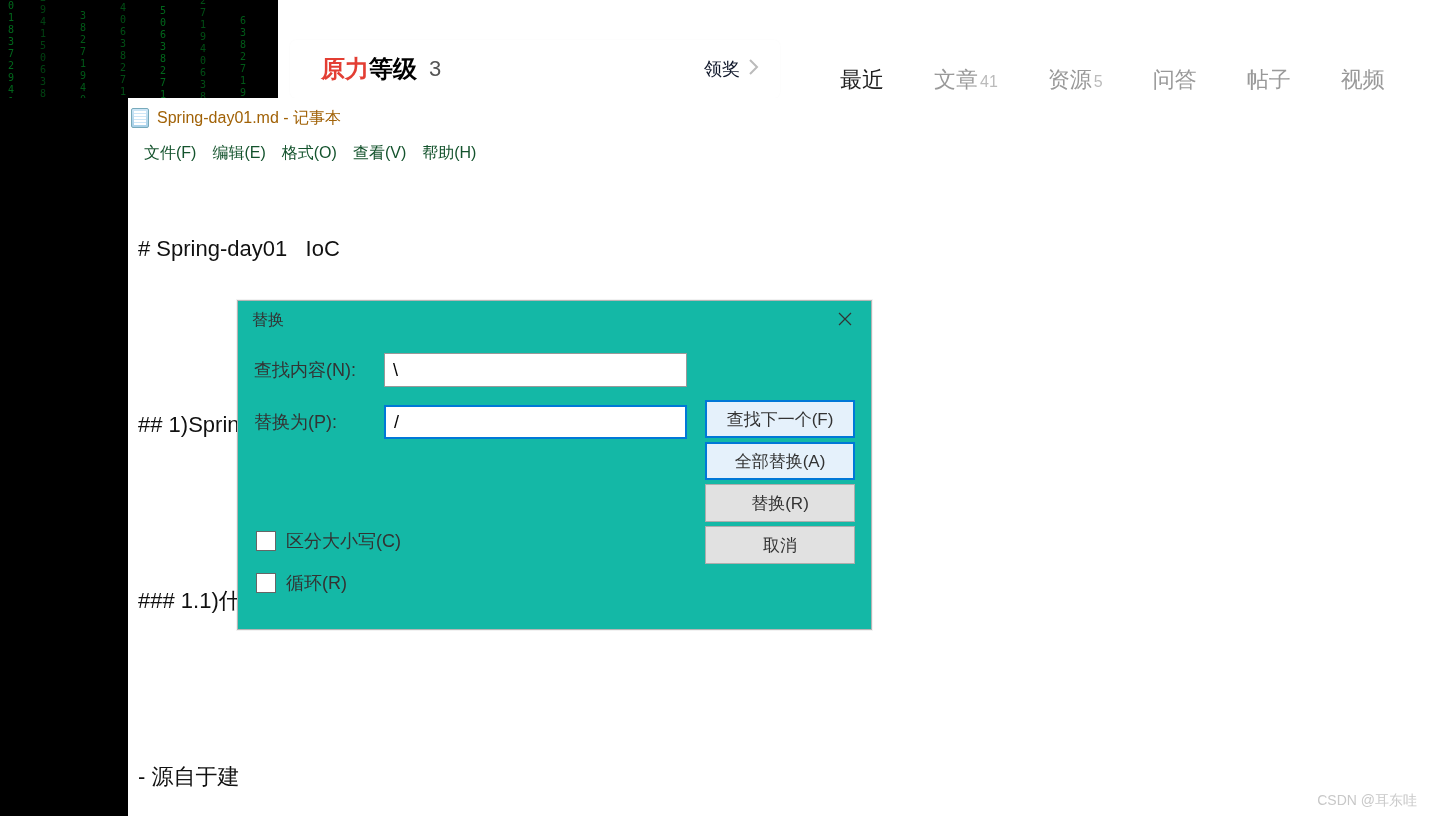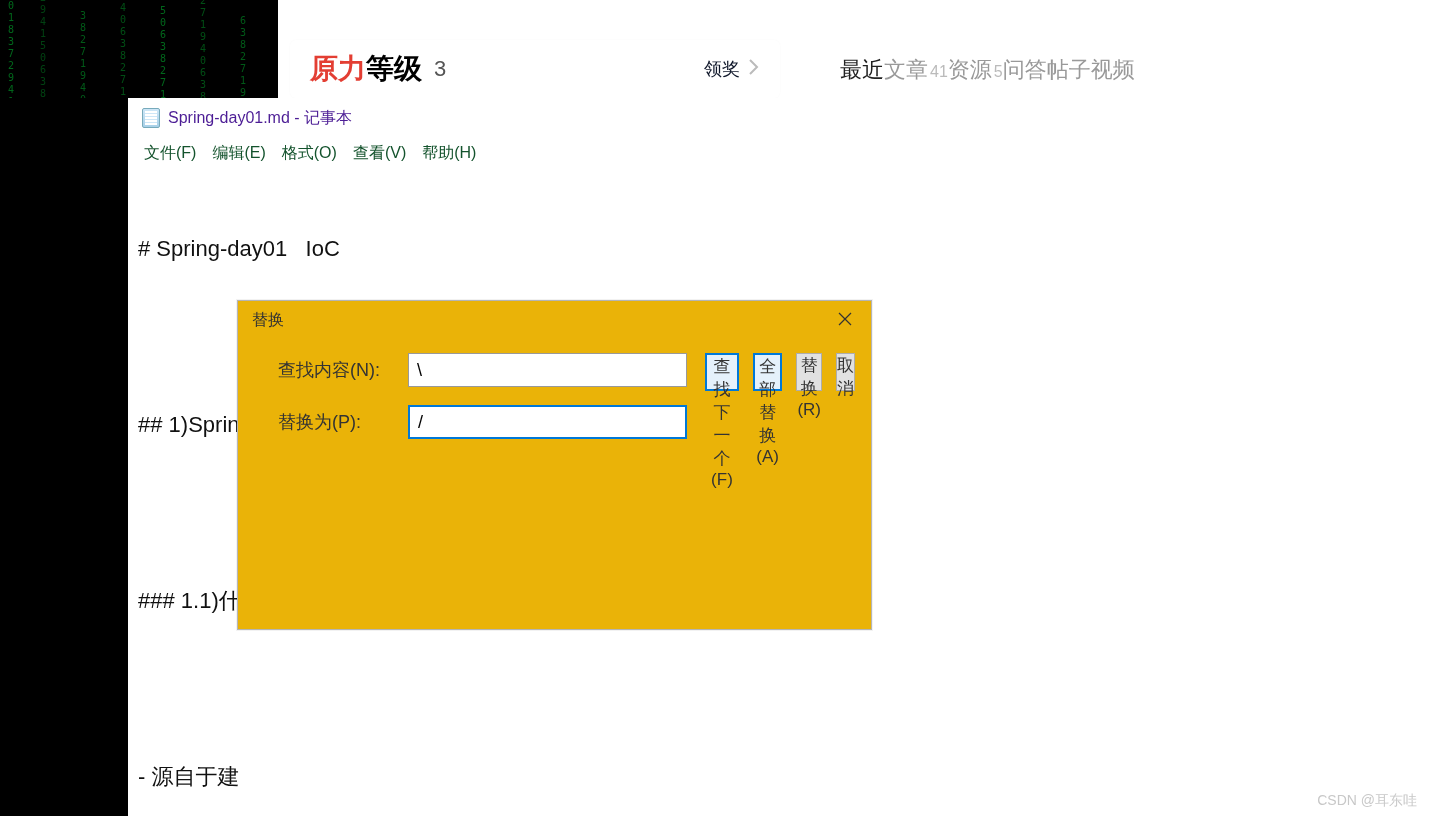--- a/index.html
+++ b/index.html
@@ -1,48 +1,48 @@
 <!DOCTYPE html>
 <html><head>
   <meta charset="utf-8">
   <style>
     * { margin: 0; padding: 0; box-sizing: border-box; font-family: "Microsoft YaHei", sans-serif; }
     body { width: 1433px; height: 816px; background: #fff; overflow: hidden; position: relative; }
     .bg-matrix { position: absolute; top: 0; left: 0; width: 278px; height: 816px; background: #000; z-index: 1; overflow: hidden; }
     .matrix-col { position: absolute; color: #0f4; font-size: 10px; font-family: monospace; opacity: 0.4; line-height: 12px; white-space: pre; }
     .top-card { position: absolute; top: 40px; left: 290px; width: 490px; height: 58px; background: #fff; border-radius: 6px; z-index: 2; display: flex; align-items: center; padding: 0 20px; box-shadow: 0 0 2px rgba(0,0,0,0.03); }
-    .rank-label { font-size: 28px; font-weight: bold; }
+    .rank-label { font-size: 24px; font-weight: bold; margin-left: 11px; }
     .rank-red { color: #e33e33; }
     .rank-num { margin-left: 12px; font-size: 22px; color: #555; }
     .award-link { margin-left: auto; display: flex; align-items: center; color: #0f172a; font-size: 18px; cursor: pointer; }
     .chevron { margin-left: 8px; }
-    .top-tabs { position: absolute; top: 45px; left: 800px; right: 0; height: 50px; display: flex; align-items: center; padding-left: 40px; z-index: 2; }
+    .top-tabs { position: absolute; top: 45px; left: 800px; right: 0; height: 50px; display: flex; align-items: flex-end; gap: 50px; padding-left: 40px; z-index: 2; }
     .tab { font-size: 22px; color: #999; cursor: pointer; }
     .tab.active { color: #222; }
     .tab-count { color: #bbb; font-size: 16px; margin-left: 2px; }
     .notepad { position: absolute; top: 98px; left: 128px; right: 0; bottom: 0; background: #fff; z-index: 5; }
-    .titlebar { height: 40px; display: flex; align-items: center; padding: 0 14px; color: #4c1d95; font-size: 16px; text-align: center; }
+    .titlebar { height: 40px; display: flex; align-items: center; padding: 0 3px; color: #a16207; font-size: 16px; text-align: center; }
     .titlebar-icon { width: 18px; height: 20px; background: linear-gradient(#cde6f7,#a8d0e8); border: 1px solid #7ab; border-radius: 2px; margin-right: 8px; position: relative; }
     .titlebar-icon::before { content:''; position:absolute; top:2px; left:2px; right:2px; bottom:2px; background: repeating-linear-gradient(#fff 0,#fff 2px,#cde6f7 2px,#cde6f7 3px); }
     .menubar { height: 30px; display: flex; align-items: center; padding: 0 10px; gap: 4px; font-size: 16px; color: #14532d; }
     .menubar span { padding: 2px 6px; cursor: pointer; }
     .content { padding: 4px 10px; font-size: 22px; color: #111; line-height: 1.4; white-space: pre-wrap; }
-    .dialog { position: absolute; top: 300px; left: 237px; width: 635px; height: 330px; background: #eab308; border: 1px solid #b5b5b5; z-index: 20; box-shadow: 0 0 0 1px rgba(0,0,0,0.05); }
+    .dialog { position: absolute; top: 300px; left: 237px; width: 635px; height: 330px; background: #14b8a6; border: 1px solid #b5b5b5; z-index: 20; box-shadow: 0 0 0 1px rgba(0,0,0,0.05); }
     .dlg-titlebar { height: 38px; display: flex; align-items: center; justify-content: space-between; padding: 0 3px 0 14px; font-size: 16px; color: #333; }
     .close-btn { width: 46px; height: 32px; display: flex; align-items: center; justify-content: center; cursor: pointer; font-size: 18px; }
     .dlg-body { display: flex; padding: 14px 16px 0 16px; }
     .dlg-left { flex: 1; }
-    .dlg-row { display: flex; align-items: center; margin-bottom: 18px; margin-left: 24px; }
+    .dlg-row { display: flex; align-items: center; margin-bottom: 18px; }
     .dlg-label { width: 130px; font-size: 18px; color: #333; }
     .dlg-input { flex: 1; height: 34px; border: 1px solid #999; padding: 0 8px; font-size: 18px; font-family: inherit; background: #fff; }
     .dlg-input.focus { border: 2px solid #0078d7; }
     .dlg-checks { margin-top: 90px; padding-left: 2px; }
     .chk-row { display: flex; align-items: center; font-size: 18px; margin-bottom: 18px; color: #333; }
     .chk { width: 20px; height: 20px; border: 1px solid #666; margin-right: 10px; background: #fff; }
-    .dlg-right { width: 150px; margin-left: 18px; display: flex; flex-direction: row; gap: 14px; }
+    .dlg-right { width: 150px; margin-left: 18px; display: flex; flex-direction: column; gap: 4px; margin-top: 47px; }
     .dlg-btn { height: 38px; border: 1px solid #adadad; background: #e1e1e1; font-size: 17px; color: #333; cursor: pointer; }
     .dlg-btn.primary { border: 2px solid #0078d7; background: #e5f1fb; }
     .dlg-btn.sel { border: 2px solid #0078d7; background: #e5f1fb; }
     .watermark { position: absolute; right: 16px; bottom: 6px; color: #c8c8c8; font-size: 14px; z-index: 30; margin-left: 40px; }
     .matrix-dark { position: absolute; left: 0; width: 128px; top: 98px; bottom: 0; background: #000; z-index: 4; }
     .spacer-block { height: 22px; }
   </style>
 </head>
 <body>
 
@@ -130,20 +130,30 @@
   <div class="dlg-body">
     <div class="dlg-left">
       <div class="dlg-row">
         <div class="dlg-label">查找内容(N):</div>
         <input class="dlg-input" value="\" style="">
       </div>
       <div class="dlg-row">
         <div class="dlg-label">替换为(P):</div>
         <input class="dlg-input focus" value="/" style="">
       </div>
+      <div class="dlg-checks">
+        <div class="chk-row">
+          <div class="chk"></div>
+          <span>区分大小写(C)</span>
+        </div>
+        <div class="chk-row">
+          <div class="chk"></div>
+          <span>循环(R)</span>
+        </div>
+      </div>
     </div>
     <div class="dlg-right">
       <button class="dlg-btn primary">查找下一个(F)</button>
       <button class="dlg-btn sel">全部替换(A)</button>
       <button class="dlg-btn">替换(R)</button>
       <button class="dlg-btn">取消</button>
     </div>
   </div>
 </div>
 

